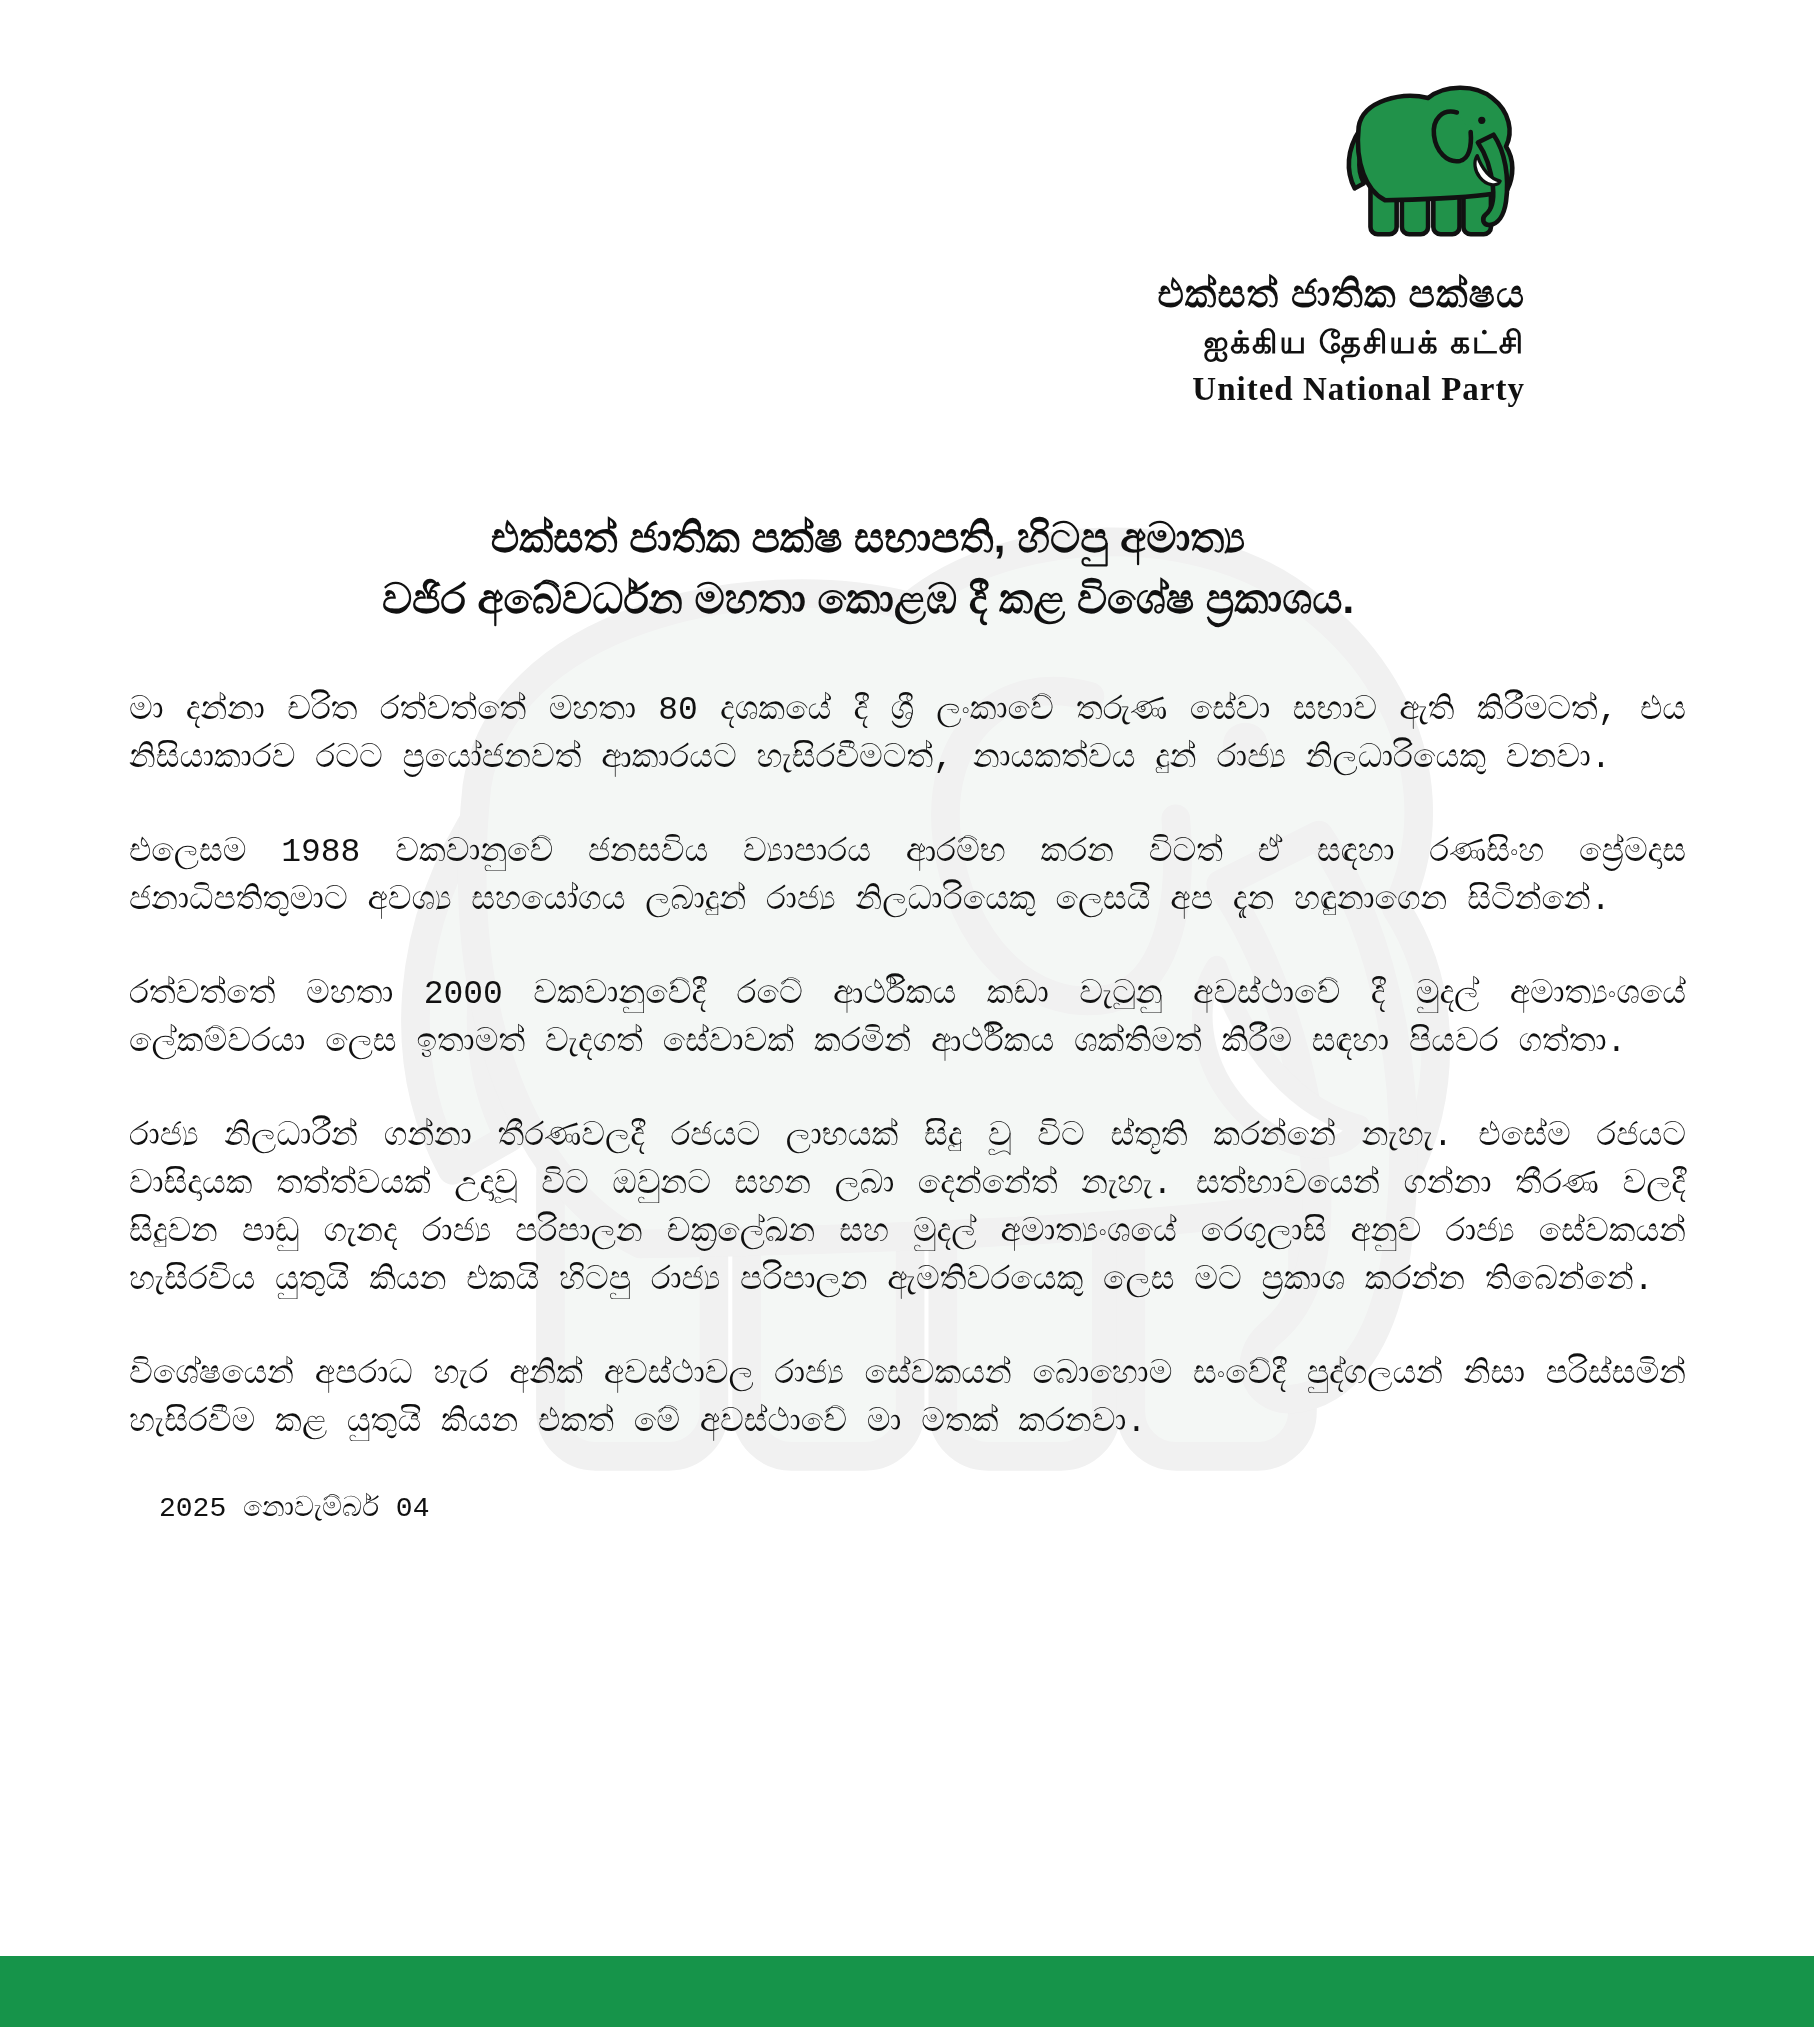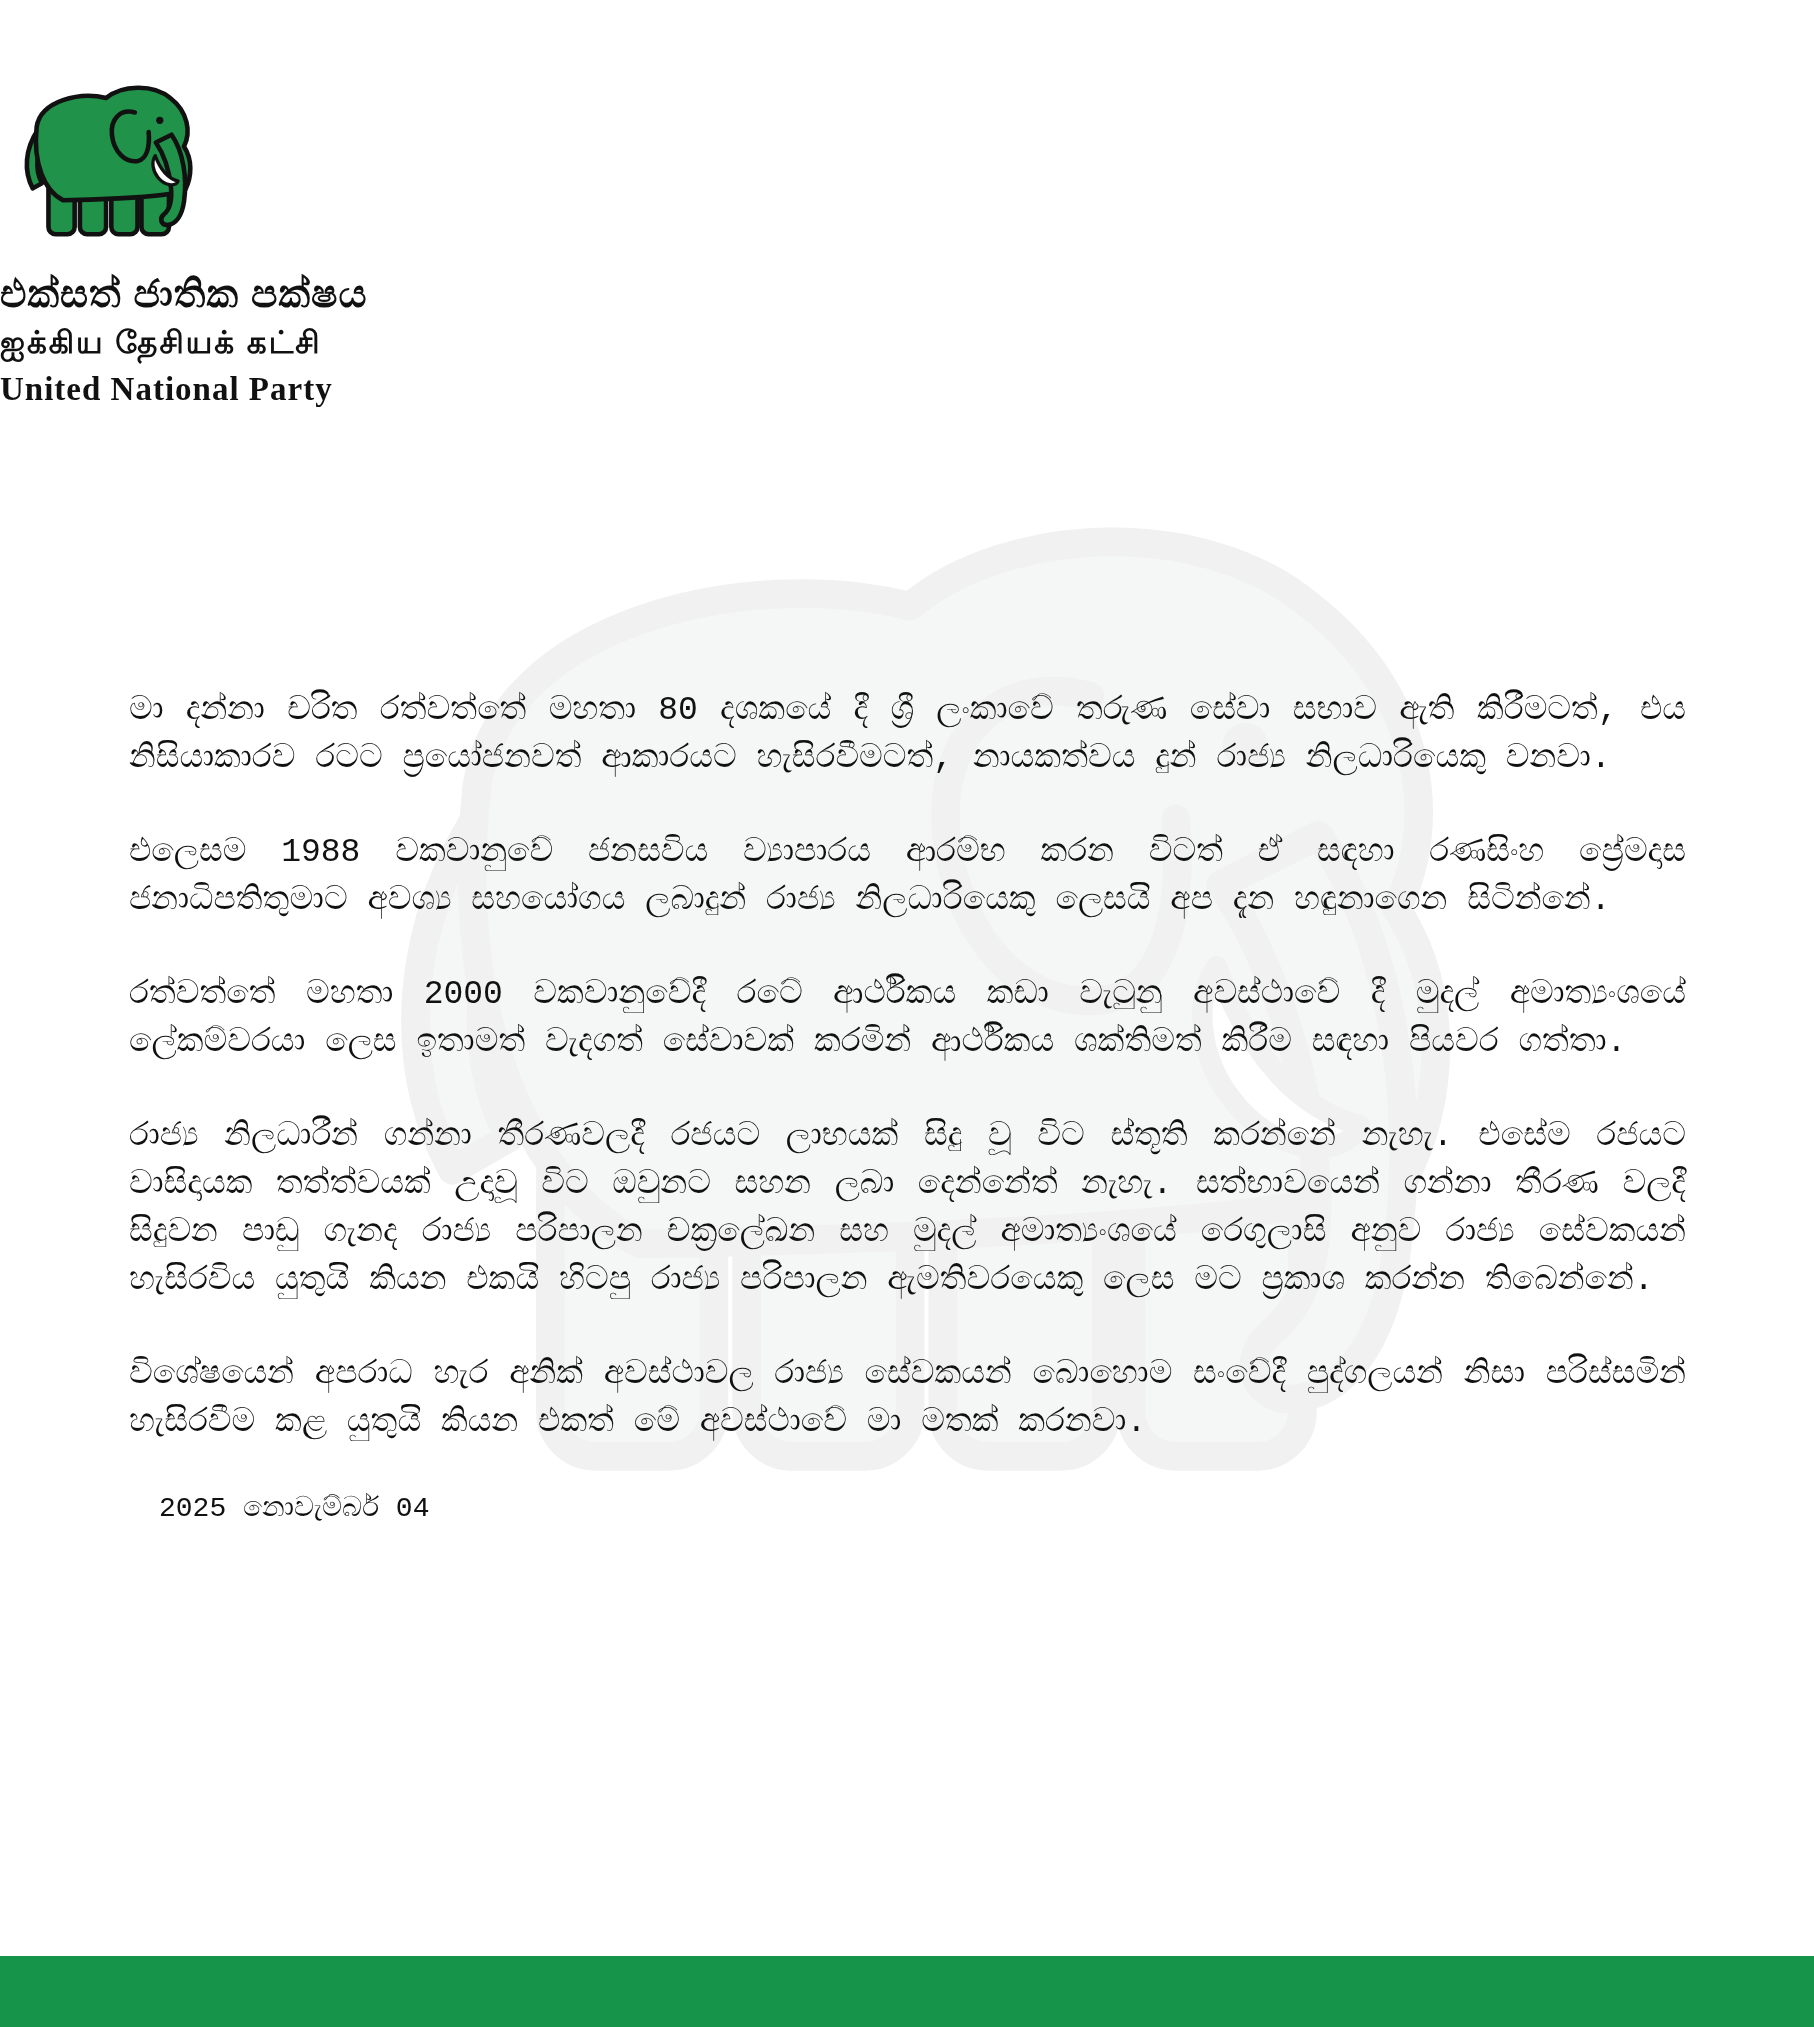--- a/index.html
+++ b/index.html
@@ -17,21 +17,21 @@
   .watermark{
     position:absolute;left:248px;top:416px;width:1267px;height:1198px;
     opacity:0.055;filter:grayscale(0.6);
     pointer-events:none;
   }
   .watermark svg{width:100%;height:100%;}
 
   
   .logo-block{
     position:absolute;top:67px;left:0;width:1525px;
-    text-align:left;
+    text-align:right;
   }
   .logo-block svg.logo{width:203px;height:193px;display:inline-block;}
   .party-sinhala{
     margin-top:8px;font-size:39px;font-weight:bold;letter-spacing:1px;
   }
   .party-tamil{
     margin-top:8px;font-size:31px;font-weight:bold;letter-spacing:2px;
   }
   .party-english{
     margin-top:6px;font-size:33px;font-weight:bold;
@@ -99,20 +99,24 @@
         <path d="M237 128 C245 150 257 163 272 167 C268 176 251 174 241 161 C233 151 231 137 237 128 Z" fill="#ffffff" stroke-width="5"></path>
 
         <circle cx="244" cy="74" r="5.5" fill="#111" stroke="none"></circle>
       </g>
     </svg>
     <div class="party-sinhala">එක්සත් ජාතික පක්ෂය</div>
     <div class="party-tamil">ஐக்கிய தேசியக் கட்சி</div>
     <div class="party-english">United National Party</div>
   </header>
 
+  <h1 class="headline">
+    <span>එක්සත් ජාතික පක්ෂ සභාපති, හිටපු අමාත්‍ය</span><br>
+    <span>වජිර අබේවර්ධන මහතා කොළඹ දී  කළ විශේෂ ප්‍රකාශය.</span>
+  </h1>
 
   <main class="body-text">
     <div>
         <p class="para">මා දන්නා චරිත රත්වත්තේ මහතා 80 දශකයේ දී ශ්‍රී ලංකාවේ තරුණ සේවා සභාව ඇති කිරීමටත්, එය නිසියාකාරව රටට ප්‍රයෝජනවත් ආකාරයට හැසිරවීමටත්, නායකත්වය දුන් රාජ්‍ය නිලධාරියෙකු වනවා.</p>
         <p class="para">එලෙසම 1988 වකවානුවේ ජනසවිය ව්‍යාපාරය ආරම්භ කරන විටත් ඒ සඳහා රණසිංහ ප්‍රේමදාස ජනාධිපතිතුමාට අවශ්‍ය සහයෝගය ලබාදුන් රාජ්‍ය නිලධාරියෙකු ලෙසයි අප දැන හඳුනාගෙන සිටින්නේ.</p>
         <p class="para">රත්වත්තේ මහතා 2000 වකවානුවේදී රටේ ආර්ථිකය කඩා වැටුනු අවස්ථාවේ දී මුදල් අමාත්‍යංශයේ ලේකම්වරයා ලෙස ඉතාමත් වැදගත් සේවාවක් කරමින් ආර්ථිකය ශක්තිමත් කිරීම සඳහා පියවර ගත්තා.</p>
         <p class="para">රාජ්‍ය නිලධාරීන් ගන්නා තීරණවලදී රජයට ලාභයක් සිදු වූ විට ස්තූති කරන්නේ නැහැ. එසේම රජයට වාසිදායක තත්ත්වයක් උදාවූ විට ඔවුනට සහන ලබා දෙන්නේත් නැහැ. සත්භාවයෙන් ගන්නා තීරණ වලදී සිදුවන පාඩු ගැනද රාජ්‍ය පරිපාලන චක්‍රලේඛන සහ මුදල් අමාත්‍යංශයේ රෙගුලාසි අනුව රාජ්‍ය සේවකයන් හැසිරවිය යුතුයි කියන එකයි හිටපු රාජ්‍ය පරිපාලන ඇමතිවරයෙකු ලෙස මට ප්‍රකාශ කරන්න තිබෙන්නේ.</p>
         <p class="para">විශේෂයෙන් අපරාධ හැර අනික් අවස්ථාවල රාජ්‍ය සේවකයන් බොහොම සංවේදී පුද්ගලයන් නිසා පරිස්සමින් හැසිරවීම කළ යුතුයි කියන එකත් මේ අවස්ථාවේ මා මතක් කරනවා.</p>
       </div>
     <div class="release-date">2025 නොවැම්බර් 04</div>

